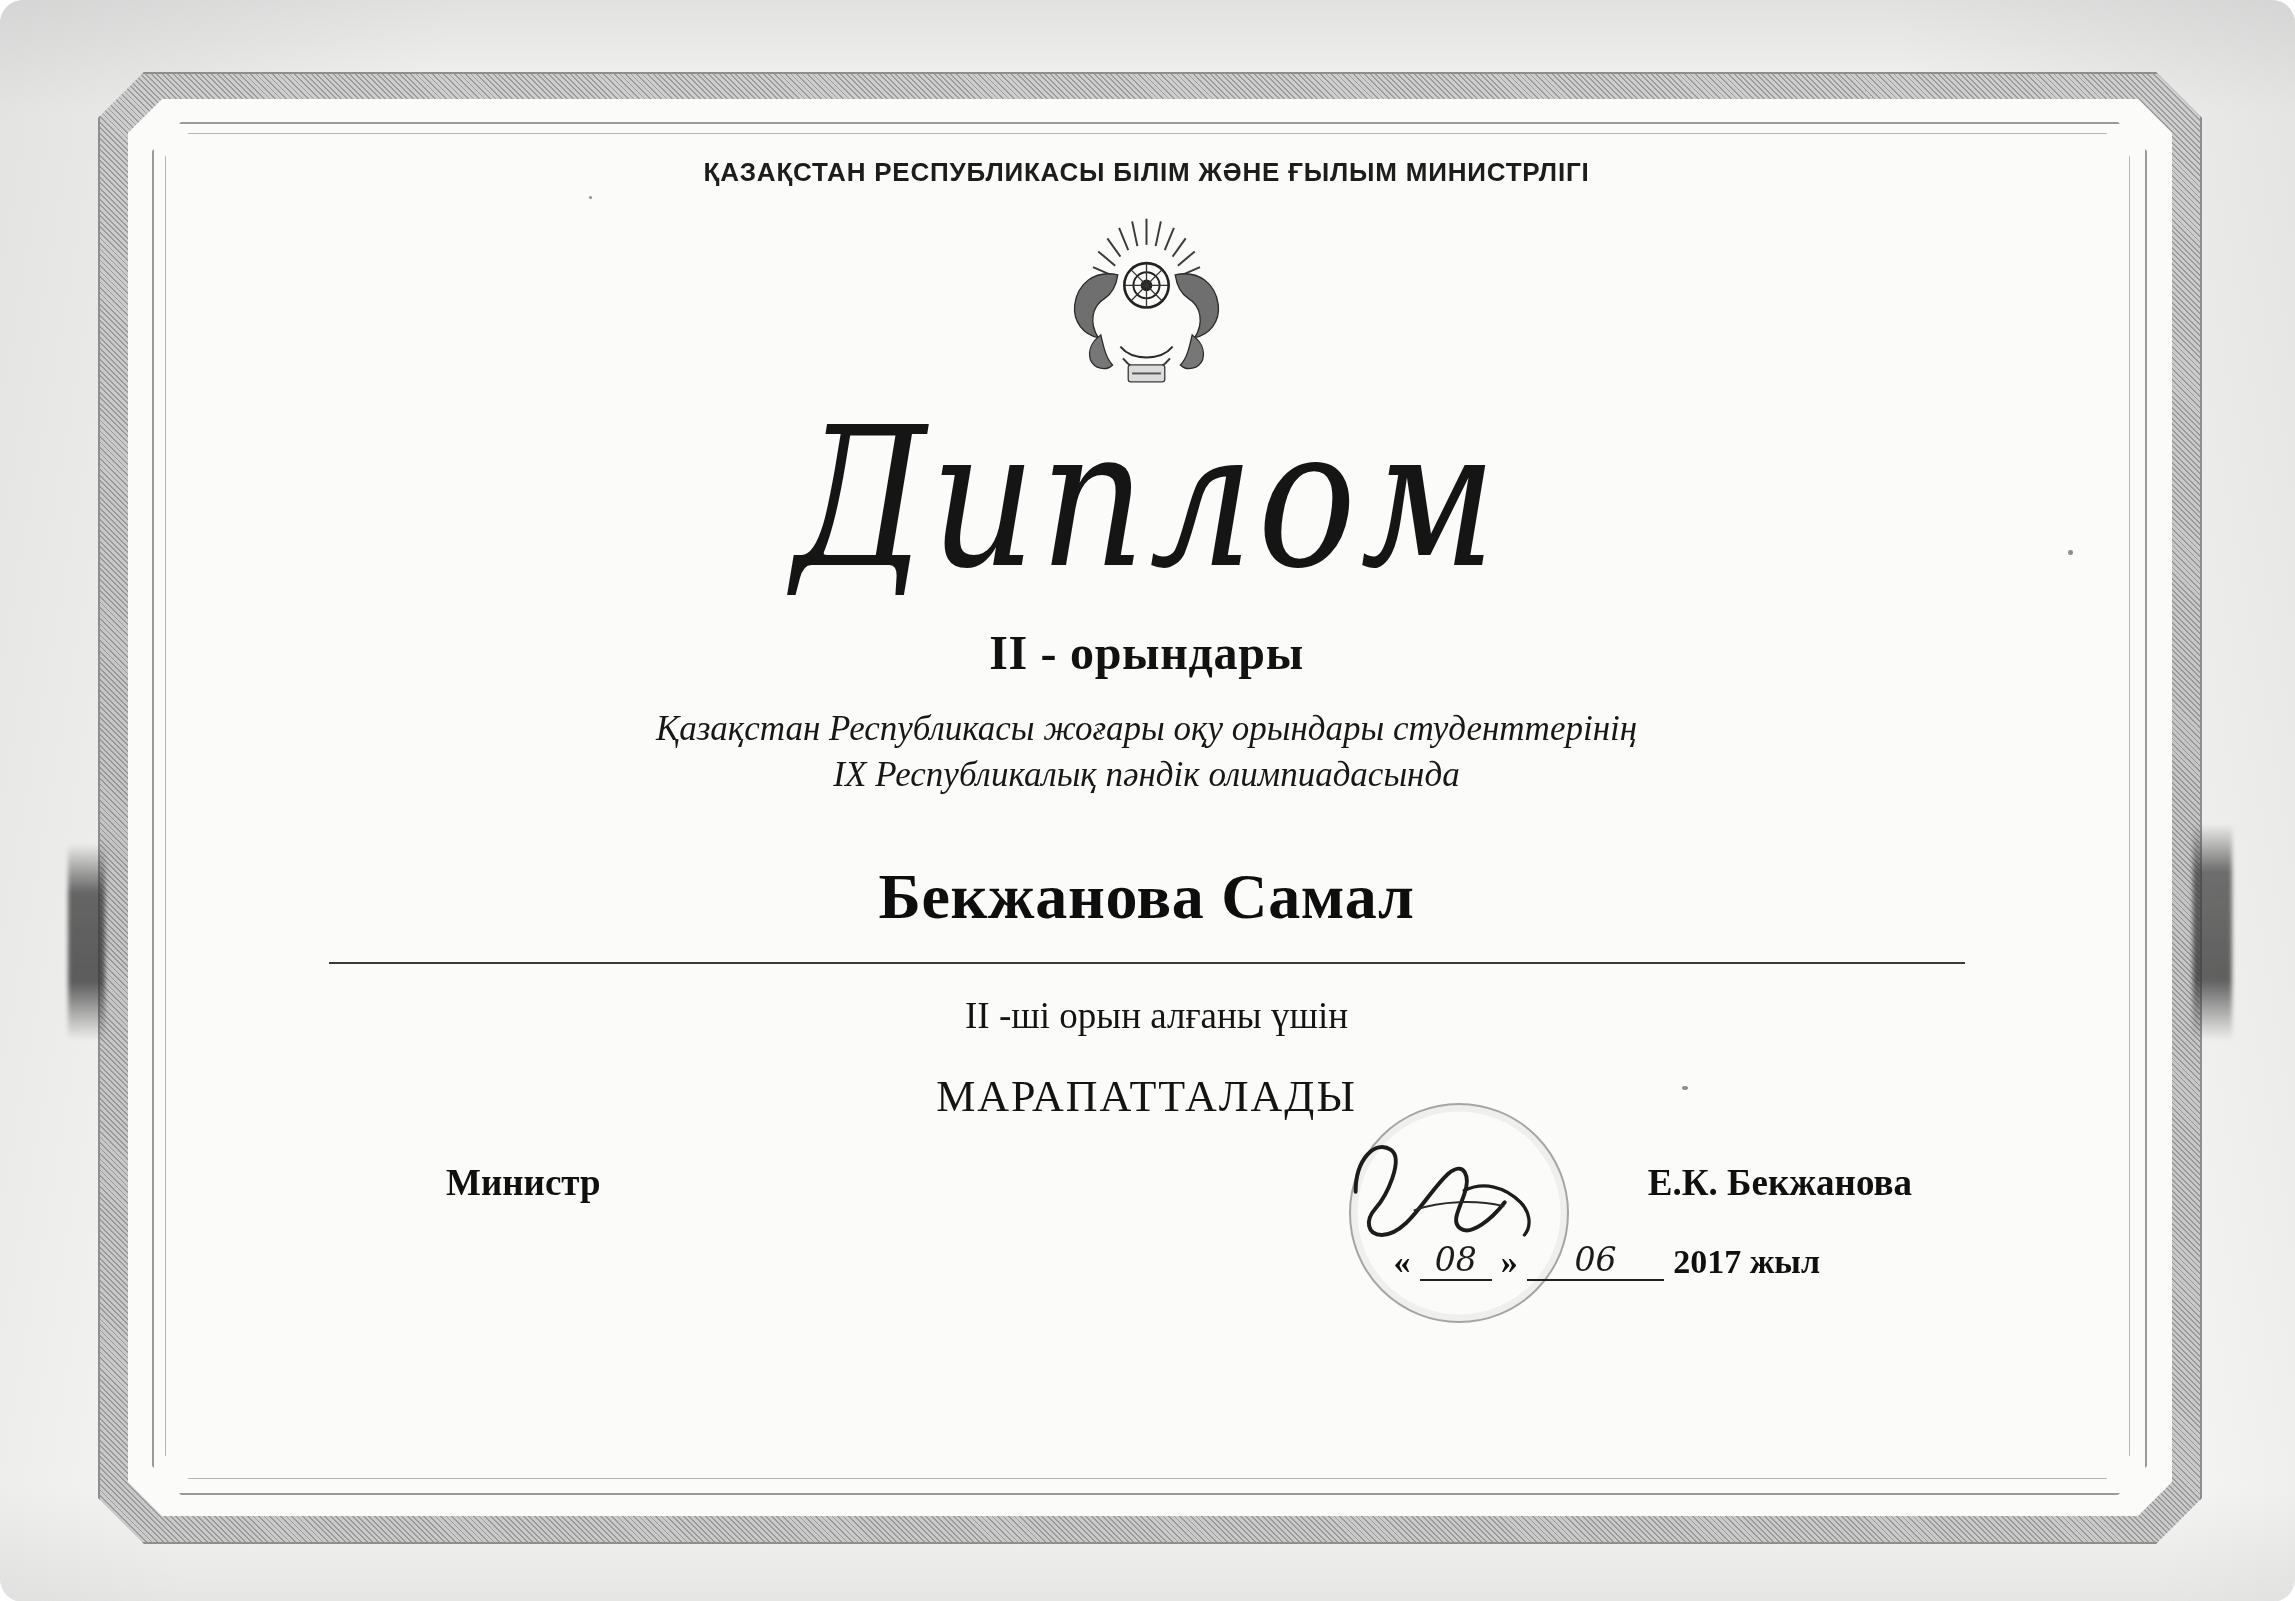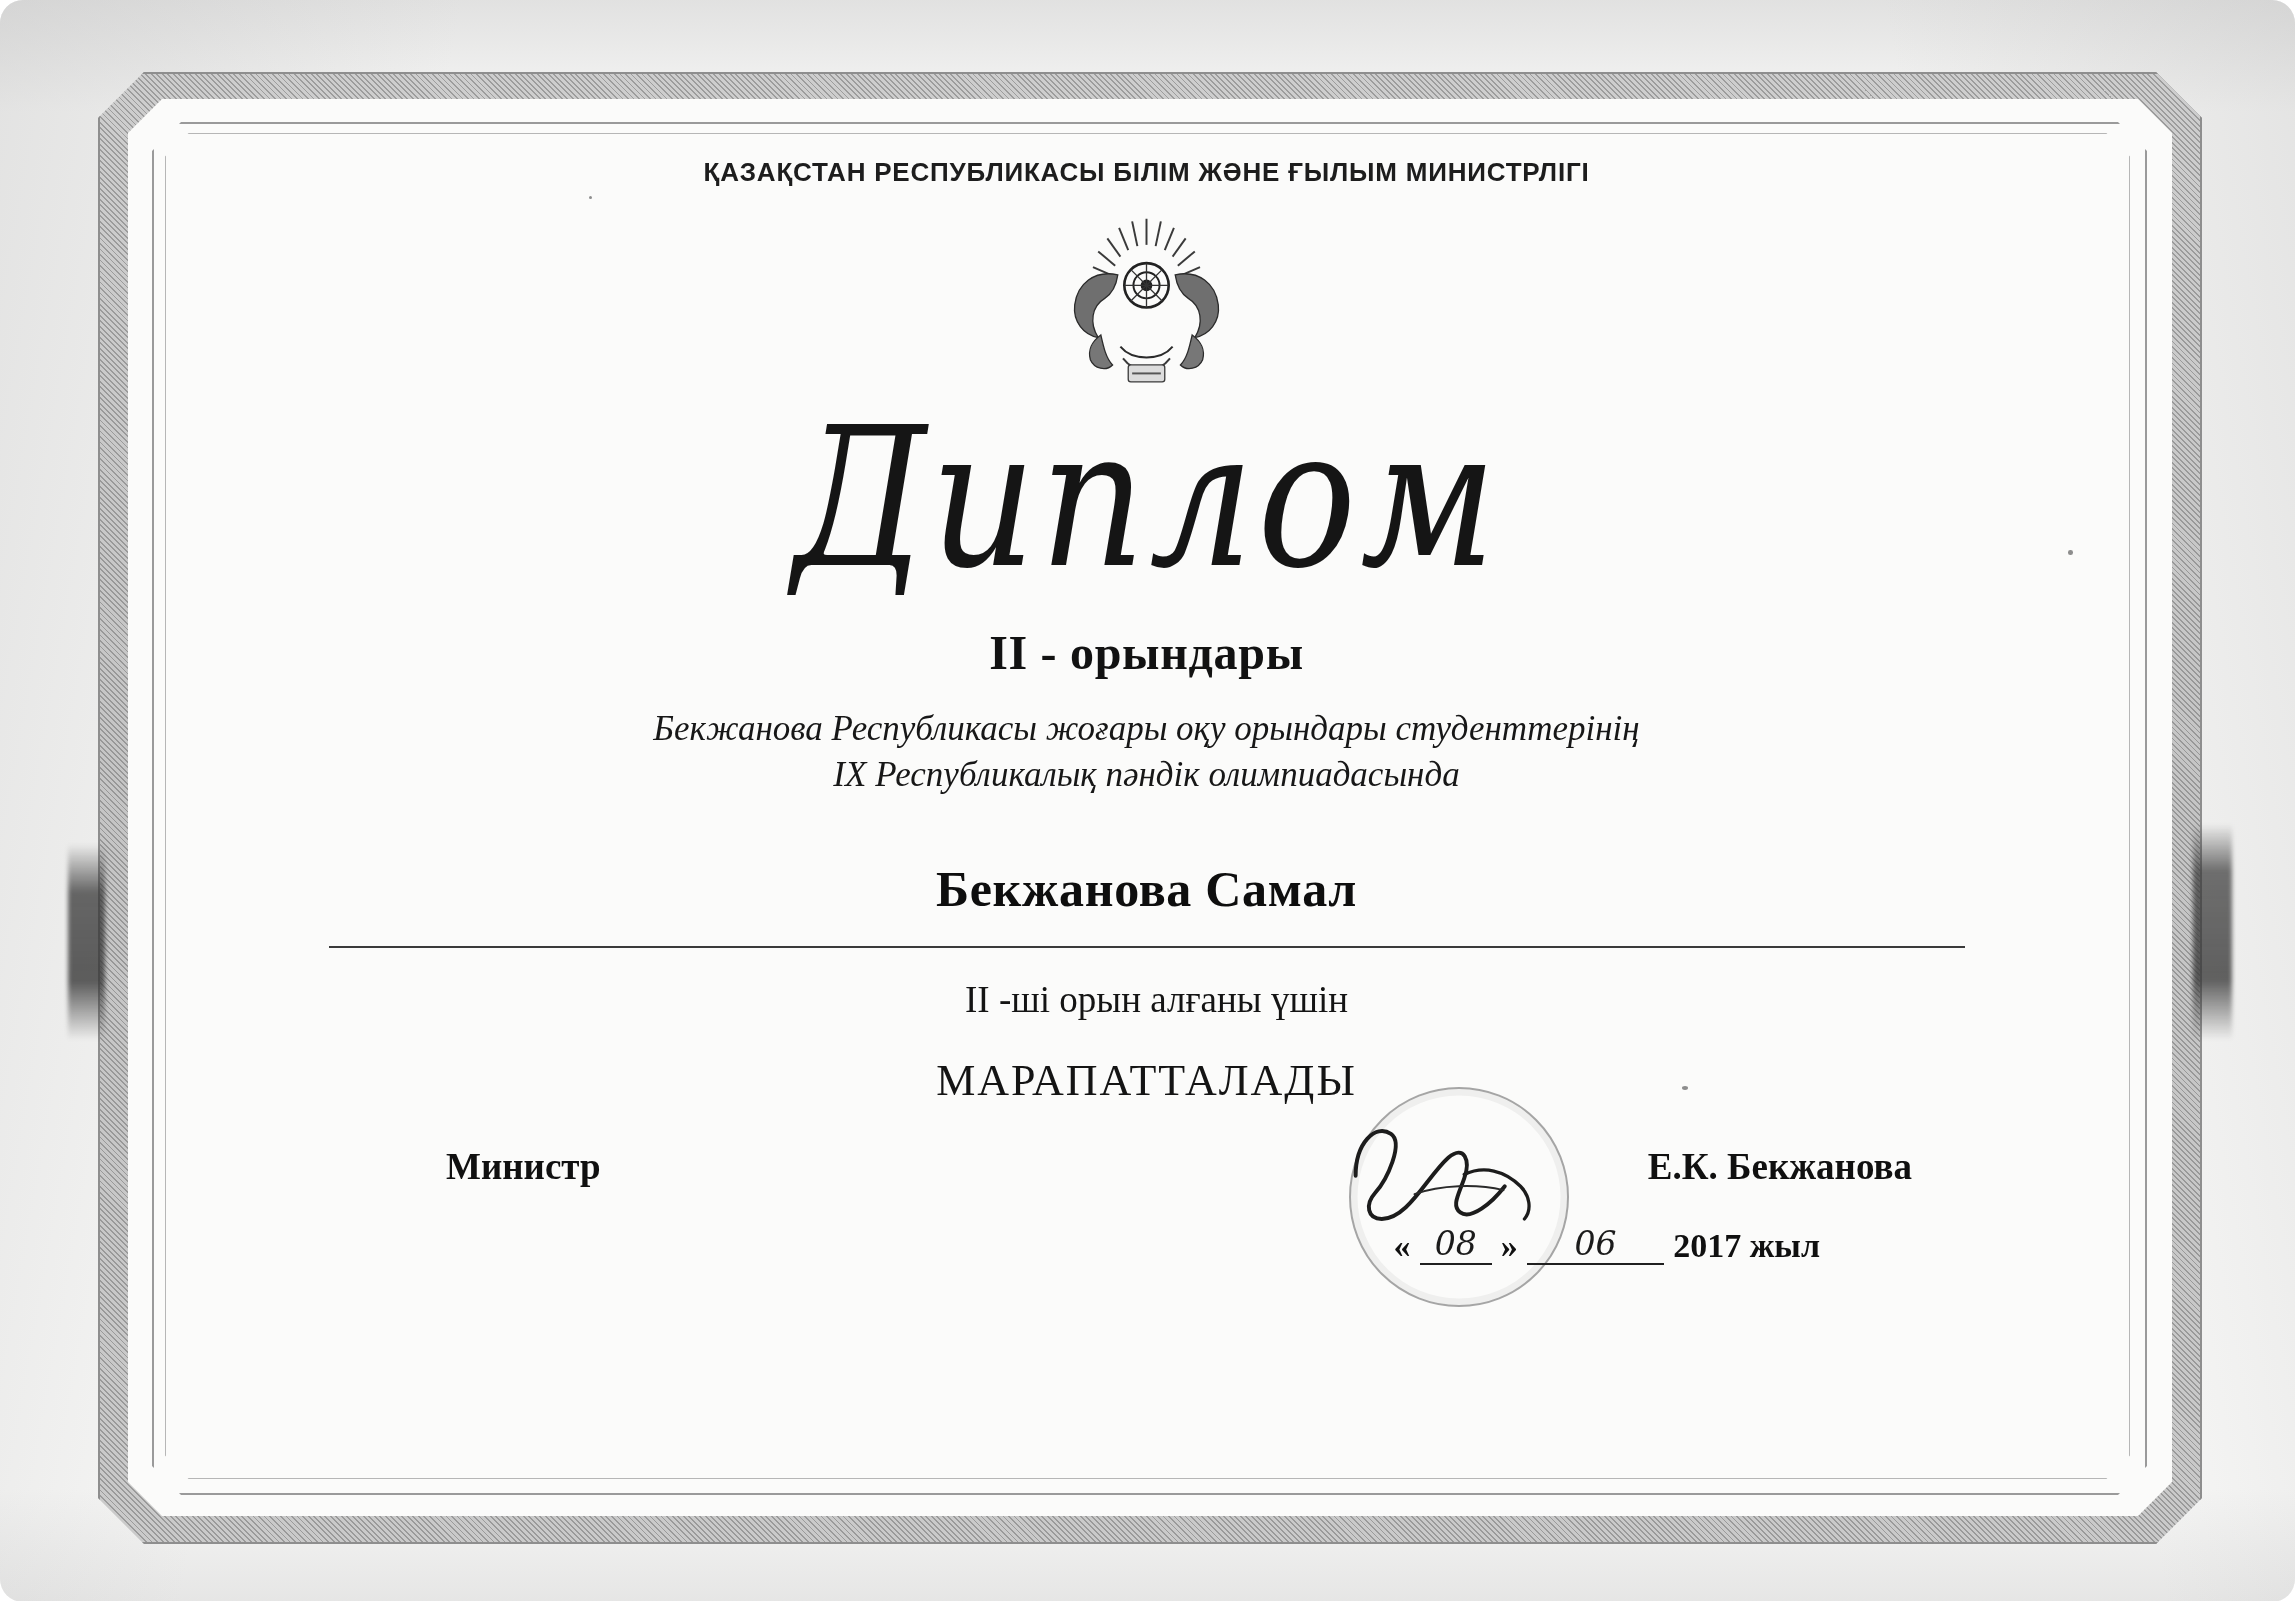--- a/index.html
+++ b/index.html
@@ -163,21 +163,21 @@
     font-style: italic;
     font-size: 35px;
     line-height: 1.30;
     color: #171717;
   }
 
   .recipient {
     margin-top: 63px;
     font-family: "Liberation Serif", serif;
     font-weight: bold;
-    font-size: 50px;
+    font-size: 64px;
     color: #0e0e0e;
     letter-spacing: 0.7px;
   }
 
   .rule {
     margin: 27.5px auto 0 auto;
     width: 1636px;
     height: 2px;
     background: #3a3a3a;
   }
@@ -341,21 +341,21 @@
           </g>
         </svg>
       </div>
     </div>
 
     <div class="diploma-word">Диплом</div>
 
     <div class="degree">II - орындары</div>
 
     <div class="subtitle">
-      <div>Бекжанова Республикасы жоғары оқу орындары студенттерінің</div>
+      <div>Қазақстан Республикасы жоғары оқу орындары студенттерінің</div>
       <div>IX Республикалық пәндік олимпиадасында</div>
     </div>
 
     <div class="recipient">Бекжанова Самал</div>
 
     <div class="rule"></div>
 
     <div class="reason">II -ші орын алғаны үшін</div>
 
     <div class="awarded">МАРАПАТТАЛАДЫ</div>

